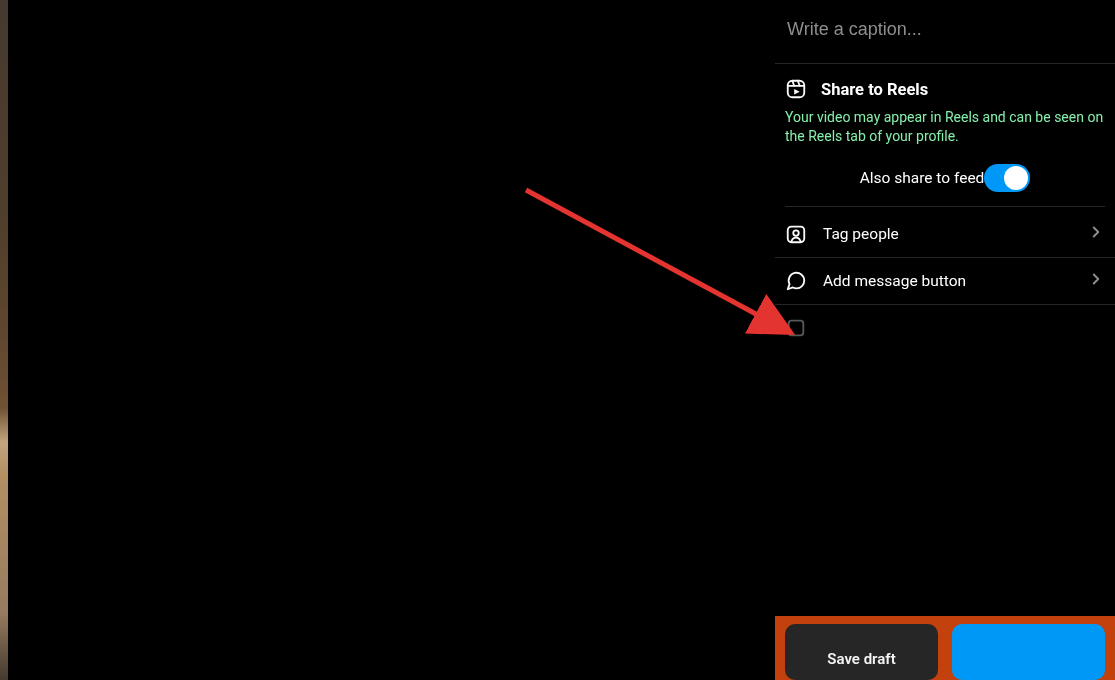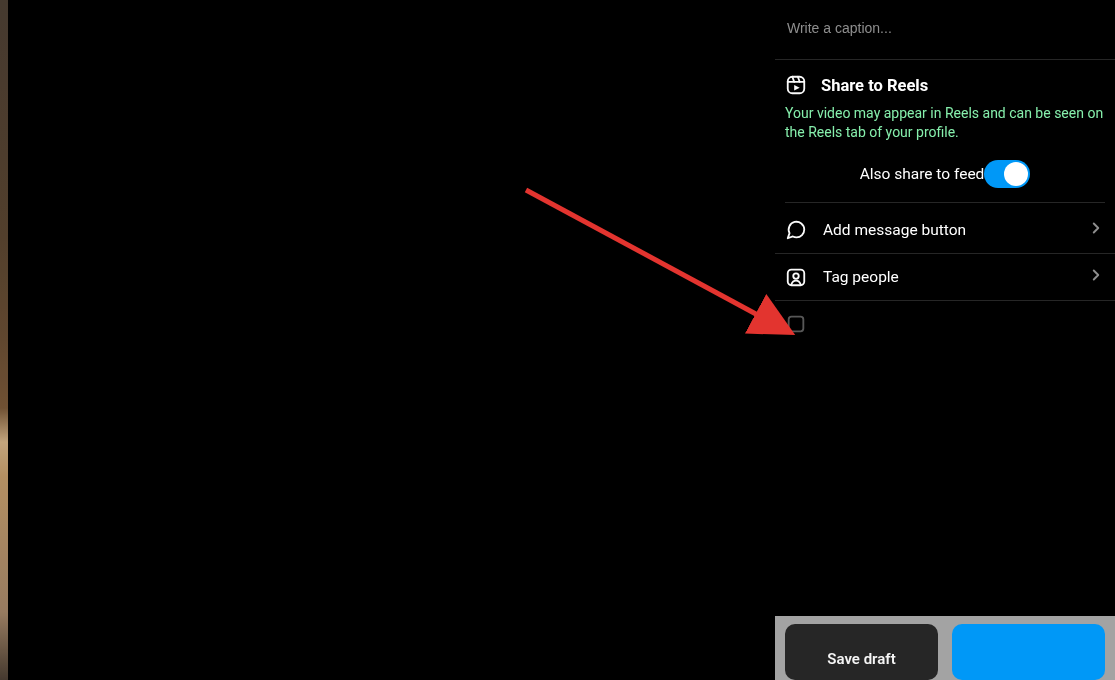--- a/index.html
+++ b/index.html
@@ -161,21 +161,21 @@
   .caption-area {
     padding: 18px 10px 22px 10px;
     border-bottom: 1px solid #262626;
   }
   .caption-input {
     width: 100%;
     background: transparent;
     border: none;
     outline: none;
     color: #d946ef;
-    font-size: 14px;
+    font-size: 18px;
   }
   .caption-input::placeholder { color: #8e8e8e; }
 
   
   .share-section {
     padding: 14px 10px 4px 10px;
   }
   .share-header {
     display: flex;
     align-items: center;
@@ -243,21 +243,21 @@
     flex-shrink: 0;
   }
 
   
   .bottom-bar {
     position: absolute;
     bottom: 0; left: 0; right: 0;
     display: flex;
     gap: 14px;
     padding: 8px 10px 0 10px;
-    background: #a3a3a3;
+    background: #c2410c;
   }
   .btn {
     flex: 1;
     height: 42px;
     border-radius: 10px;
     display: flex;
     align-items: center;
     justify-content: center;
     font-weight: 600;
     font-size: 15px;
@@ -314,40 +314,40 @@
       <span>Also share to feed</span>
       <div class="toggle">
         <div class="knob"></div>
       </div>
     </div>
   </div>
 
   <div class="option-row">
     <span class="option-icon">
       <svg width="22" height="22" viewBox="0 0 24 24" fill="none" stroke="currentColor" stroke-width="2" stroke-linecap="round" stroke-linejoin="round">
-        <path d="M21 11.5a8.38 8.38 0 0 1-8.5 8.5 8.5 8.5 0 0 1-3.9-.95L3 21l1.95-5.6A8.5 8.5 0 1 1 21 11.5z"></path>
+        <rect x="3" y="4" width="18" height="17" rx="4"></rect>
+        <circle cx="12" cy="11" r="3"></circle>
+        <path d="M7 20c1-3 3.5-4 5-4s4 1 5 4"></path>
       </svg>
     </span>
-    <span class="label">Add message button</span>
+    <span class="label">Tag people</span>
     <span class="chev">
       <svg width="18" height="18" viewBox="0 0 24 24" fill="none" stroke="currentColor" stroke-width="2.5" stroke-linecap="round" stroke-linejoin="round">
           <polyline points="9 18 15 12 9 6"></polyline>
         </svg>
     </span>
   </div>
 
   <div class="option-row">
     <span class="option-icon">
       <svg width="22" height="22" viewBox="0 0 24 24" fill="none" stroke="currentColor" stroke-width="2" stroke-linecap="round" stroke-linejoin="round">
-        <rect x="3" y="4" width="18" height="17" rx="4"></rect>
-        <circle cx="12" cy="11" r="3"></circle>
-        <path d="M7 20c1-3 3.5-4 5-4s4 1 5 4"></path>
+        <path d="M21 11.5a8.38 8.38 0 0 1-8.5 8.5 8.5 8.5 0 0 1-3.9-.95L3 21l1.95-5.6A8.5 8.5 0 1 1 21 11.5z"></path>
       </svg>
     </span>
-    <span class="label">Tag people</span>
+    <span class="label">Add message button</span>
     <span class="chev">
       <svg width="18" height="18" viewBox="0 0 24 24" fill="none" stroke="currentColor" stroke-width="2.5" stroke-linecap="round" stroke-linejoin="round">
           <polyline points="9 18 15 12 9 6"></polyline>
         </svg>
     </span>
   </div>
 
   <div class="option-row" style="border-bottom:none;opacity:.35;">
     <span class="option-icon">
       <svg width="22" height="22" viewBox="0 0 24 24" fill="none" stroke="currentColor" stroke-width="2" stroke-linecap="round" stroke-linejoin="round">

